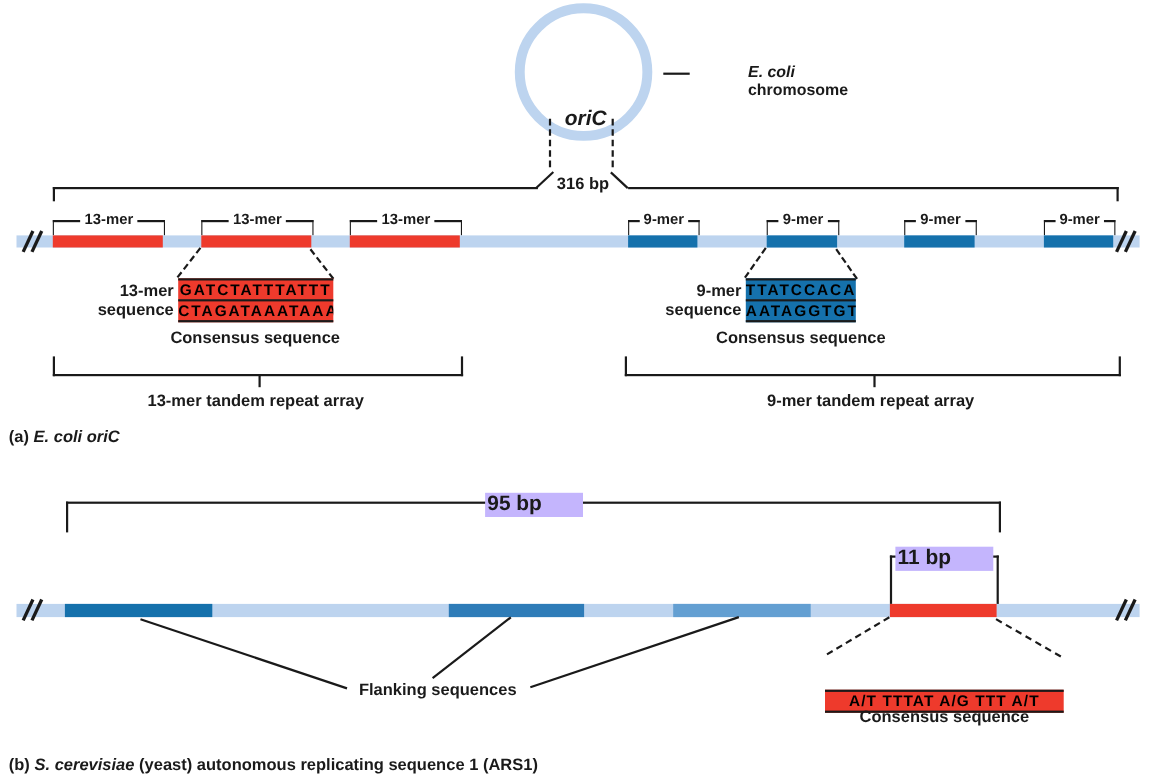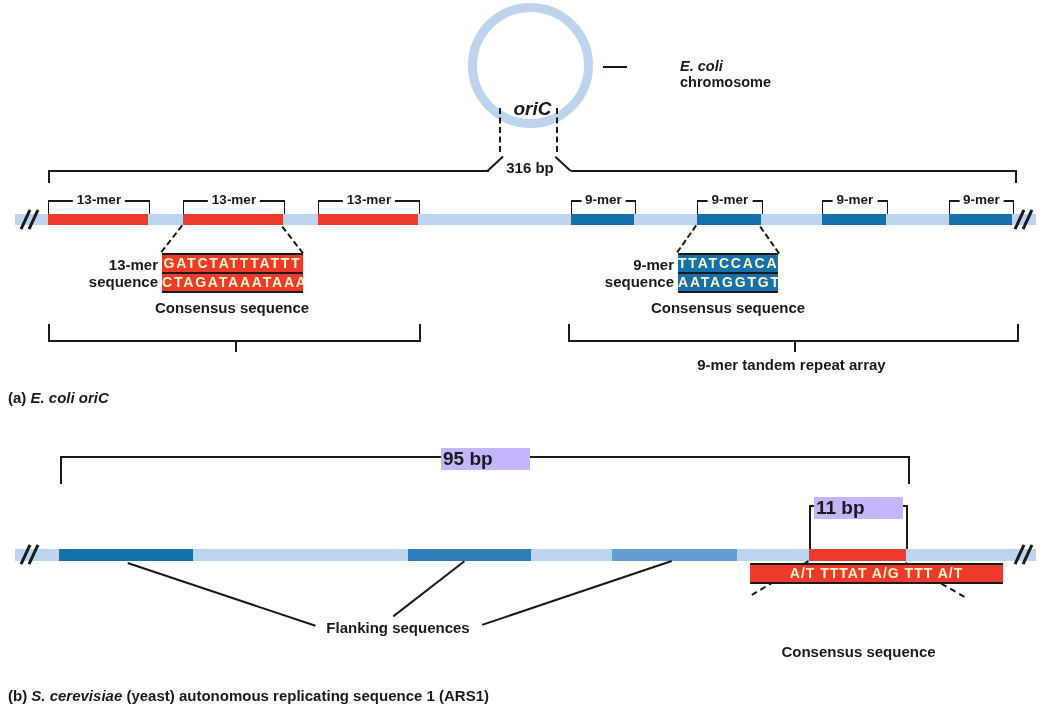--- a/index.html
+++ b/index.html
@@ -29,21 +29,21 @@
   .array-bracket{position:absolute;top:324px;height:16px;
       border-bottom:2px solid #1a1a1a;border-left:2px solid #1a1a1a;border-right:2px solid #1a1a1a;}
   .array-bracket::after{content:"";position:absolute;left:50%;top:100%;height:12px;width:0;
       border-left:2px solid #1a1a1a;}
   
   .down-bracket{position:absolute;border-top:2px solid #1a1a1a;
       border-left:2px solid #1a1a1a;border-right:2px solid #1a1a1a;}
   .gap-label{position:absolute;background:#c4b5fd;font-size:19px;padding:0 2px;}
   
   .seqbox{position:absolute;}
-  .seqbox .row{height:17px;line-height:17px;text-align:center;color:#fef9c3;
+  .seqbox .row{height:17px;line-height:17px;text-align:center;color:#000000;
       font-size:14px;letter-spacing:1.8px;border-top:2px solid #1a1a1a;white-space:nowrap;overflow:hidden;}
   .seqbox .row:last-child{border-bottom:2px solid #1a1a1a;}
   .seqbox.red .row{background:var(--red);}
   .seqbox.blue .row{background:var(--dark-blue);}
   .seq-side-label{position:absolute;text-align:right;font-size:15px;line-height:17px;}
   .center-label{position:absolute;text-align:center;font-size:15px;white-space:nowrap;}
   .caption{position:absolute;font-size:15px;white-space:nowrap;}
   .it{font-style:italic;}
   .txt{position:absolute;font-size:14.5px;line-height:16px;white-space:nowrap;margin-left:48px;}
 </style>
@@ -125,20 +125,21 @@
     <div>9-mer</div>
     <div>sequence</div>
   </div>
   <div class="seqbox blue" style="left:678px;top:253px;width:100px;">
     <div class="row">TTATCCACA</div>
     <div class="row">AATAGGTGT</div>
   </div>
   <div class="center-label" style="left:628px;top:299px;width:200px;">Consensus sequence</div>
 
   <div class="array-bracket" style="left:48px;width:369px;"></div>
+  <div class="center-label" style="left:48px;top:356px;width:369px;">13-mer tandem repeat array</div>
   <div class="array-bracket" style="left:568px;width:447px;"></div>
   <div class="center-label" style="left:568px;top:356px;width:447px;">9-mer tandem repeat array</div>
 
   <div class="caption" style="left:8px;top:389px;">
     <span>(a)</span>
     <span class="it">E. coli oriC</span>
   </div>
 
   <div class="down-bracket" style="left:60px;top:456px;width:846px;height:26px;"></div>
   <div class="gap-label" style="left:441px;top:448px;width:85px;">95 bp</div>
@@ -158,21 +159,21 @@
   <div class="brk" style="left:1026px;top:544px;"></div>
 
   <div class="rline" style="left:128px;top:562px;width:198px;transform:rotate(18.5deg);"></div>
   <div class="rline" style="left:465px;top:562px;width:90px;transform:rotate(142.2deg);"></div>
   <div class="rline" style="left:672px;top:562px;width:200px;transform:rotate(161.4deg);"></div>
   <div class="center-label" style="left:318px;top:619px;width:160px;">Flanking sequences</div>
 
   <div class="rdash" style="left:809px;top:562px;width:66px;transform:rotate(149.2deg);"></div>
   <div class="rdash" style="left:906px;top:562px;width:68px;transform:rotate(30deg);"></div>
 
-  <div class="seqbox red" style="left:750px;top:563px;width:253px;">
+  <div class="seqbox red" style="left:750px;top:627px;width:217px;">
     <div class="row" style="letter-spacing:1px;">A/T TTTAT A/G TTT A/T</div>
   </div>
   <div class="center-label" style="left:758px;top:643px;width:201px;">Consensus sequence</div>
 
   <div class="caption" style="left:8px;top:687px;">
     <span>(b)</span>
     <span class="it">S. cerevisiae</span>
     <span>(yeast) autonomous replicating sequence 1 (ARS1)</span>
   </div>
 

